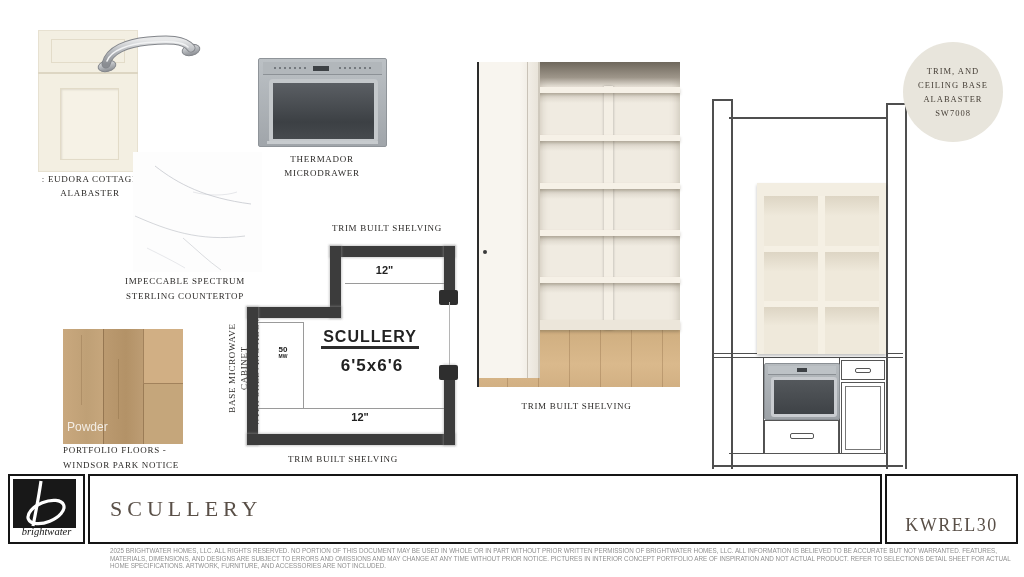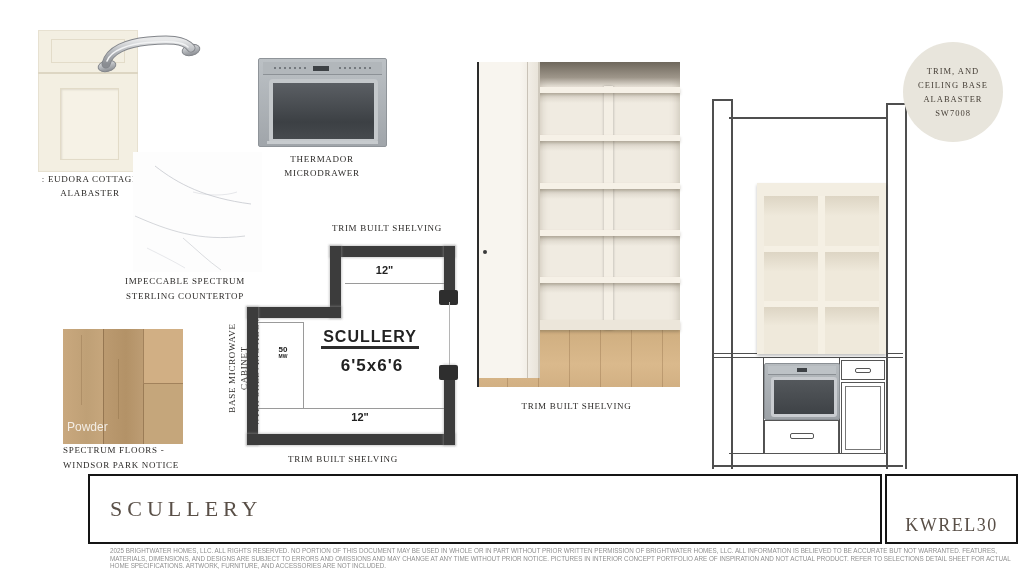--- a/index.html
+++ b/index.html
@@ -189,21 +189,21 @@
     <div class="plank" id="plank1"></div>
     <div class="plank" id="plank2"></div>
     <div class="plank" id="plank3">
       <div id="plank3-seam"></div>
     </div>
     <div class="wood-streak" style="left:18px;top:6px;height:70px;"></div>
     <div class="wood-streak" style="left:55px;top:30px;height:60px;"></div>
     <div id="wood-mark">Powder</div>
   </div>
   <div class="abs caption caption-left" style="left:63px;top:443px;width:150px;line-height:14.5px;">
-    <div>SPECTRUM FLOORS -</div>
+    <div>PORTFOLIO FLOORS -</div>
     <div>WINDSOR PARK NOTICE</div>
   </div>
 
   <div class="abs plan-label" style="left:287px;top:223px;width:200px;">TRIM BUILT SHELVING</div>
   <div class="abs plan-label" style="left:243px;top:454px;width:200px;">TRIM BUILT SHELVING</div>
   <div class="abs plan-label" id="plan-label-side" style="left:173px;top:356px;">
     <div>BASE MICROWAVE CABINET</div>
     <div>WITH SHELVING ABOVE</div>
   </div>
 
@@ -300,20 +300,29 @@
     <div class="sketch-box" style="left:3px;top:3px;width:34px;height:62px;border-color:#777;"></div>
   </div>
 
   <div class="paint-circle" id="paint-trim" style="background-color: rgb(232, 229, 220);">
     <div>TRIM, AND</div>
     <div>CEILING BASE</div>
     <div>ALABASTER</div>
     <div>SW7008</div>
   </div>
 
+  <div class="bar-box" id="logo-box">
+    <div id="logo-mark">
+      <svg width="63" height="49" viewBox="0 0 63 49">
+        <path d="M28,2 C26,16 23,32 20,47" fill="none" stroke="#ffffff" stroke-width="3.2"></path>
+        <ellipse cx="33" cy="33" rx="19" ry="10" fill="none" stroke="#ffffff" stroke-width="3.2" transform="rotate(-22 33 33)"></ellipse>
+      </svg>
+    </div>
+    <div id="logo-script">brightwater</div>
+  </div>
   <div class="bar-box" id="title-box">
     <span>SCULLERY</span>
   </div>
   <div class="bar-box" id="code-box">
     <span>KWREL30</span>
   </div>
 
   <div class="abs" id="disclaimer">
     <div>2025 BRIGHTWATER HOMES, LLC. ALL RIGHTS RESERVED. NO PORTION OF THIS DOCUMENT MAY BE USED IN WHOLE OR IN PART WITHOUT PRIOR WRITTEN PERMISSION OF BRIGHTWATER HOMES, LLC. ALL INFORMATION IS BELIEVED TO BE ACCURATE BUT NOT WARRANTED. FEATURES,</div>
     <div>MATERIALS, DIMENSIONS, AND DESIGNS ARE SUBJECT TO ERRORS AND OMISSIONS AND MAY CHANGE AT ANY TIME WITHOUT PRIOR NOTICE. PICTURES IN INTERIOR CONCEPT PORTFOLIO ARE OF INSPIRATION AND NOT ACTUAL PRODUCT. REFER TO SELECTIONS DETAIL SHEET FOR ACTUAL</div>

